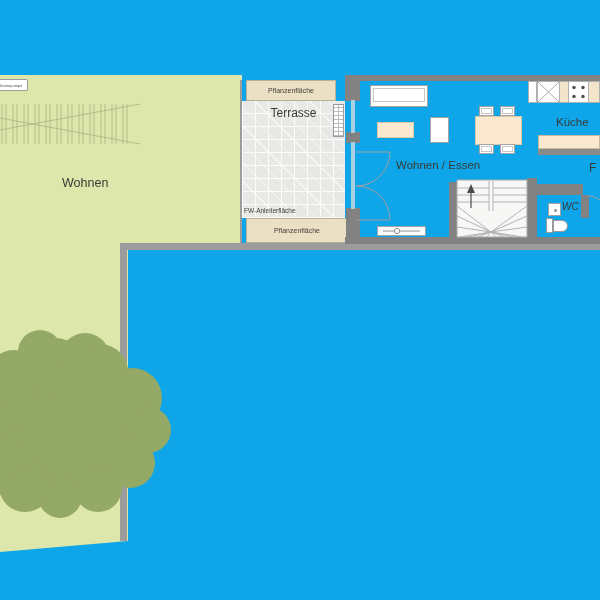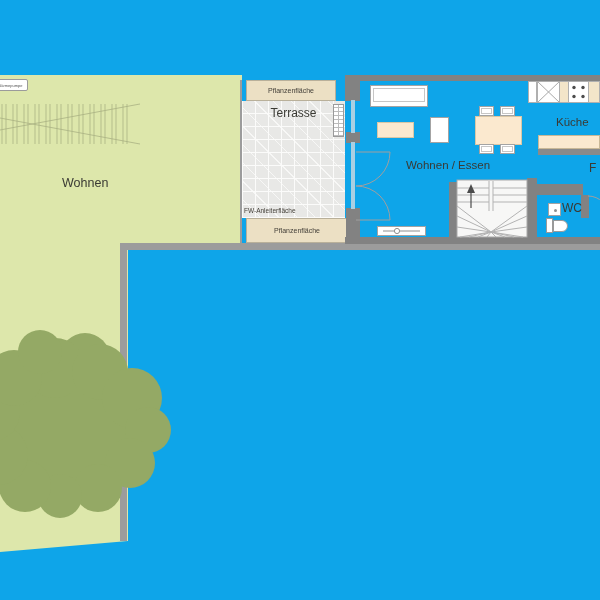--- a/index.html
+++ b/index.html
@@ -19,21 +19,21 @@
     background-image:
       repeating-linear-gradient(0deg,#fbfbfa 0 1px,transparent 1px 13px),
       repeating-linear-gradient(90deg,#fbfbfa 0 1px,transparent 1px 13px),
       repeating-linear-gradient(45deg,rgba(251,251,250,.8) 0 1px,transparent 1px 13px);
   }
   .furn{background:#ffffff;border:1.5px solid #a3a3a3;box-sizing:border-box;}
   .beigefurn{background:#fbe9cf;border:1px solid #d9c7a6;box-sizing:border-box;}
   .label{white-space:nowrap;}
   .lbl-lg{font-size:12px;color:#3a3a34;}
   .lbl-md{font-size:11.5px;color:#3a3a34;}
-  .lbl-sm{font-size:12px;color:#3a3a34;}
+  .lbl-sm{font-size:10px;color:#3a3a34;font-style:italic;}
   .ladder{
     background:#ffffff;border:1px solid #9a9a9a;box-sizing:border-box;
     background-image:
       repeating-linear-gradient(0deg,#bcbcbc 0 1px,transparent 1px 4px),
       linear-gradient(to right,transparent calc(50% - .5px),#bcbcbc calc(50% - .5px),#bcbcbc calc(50% + .5px),transparent calc(50% + .5px));
   }
   .pump{
     background:#ffffff;border:1px solid #9b9b9b;border-radius:2px;
     font-size:4px;color:#555;display:flex;align-items:center;justify-content:center;
     overflow:hidden;box-sizing:border-box;
@@ -200,18 +200,18 @@
       <g>
         <line x1="471" y1="208" x2="471" y2="192" stroke="#4c4c4c" stroke-width="1.2"></line>
         <polygon points="467,193 475,193 471,184" fill="#4c4c4c"></polygon>
       </g>
     </g>
 
     <path d="M588,196 A21,21 0 0 1 609,217" fill="none" stroke="#9f9f9f" stroke-width="1"></path>
   </svg>
 
   <div class="abs label" style="left:62px;top:176px;font-size:12.5px;">Wohnen</div>
-  <div class="abs label lbl-md" style="left:388px;top:159px;width:120px;text-align:center;">Wohnen / Essen</div>
+  <div class="abs label lbl-md" style="left:396px;top:159px;width:120px;">Wohnen / Essen</div>
   <div class="abs label lbl-md" style="left:556px;top:116px;">Küche</div>
   <div class="abs label lbl-sm" style="left:562px;top:201px;">WC</div>
   <div class="abs label lbl-lg" style="left:589px;top:161px;">F</div>
 
 </div>
 
 </body></html>

